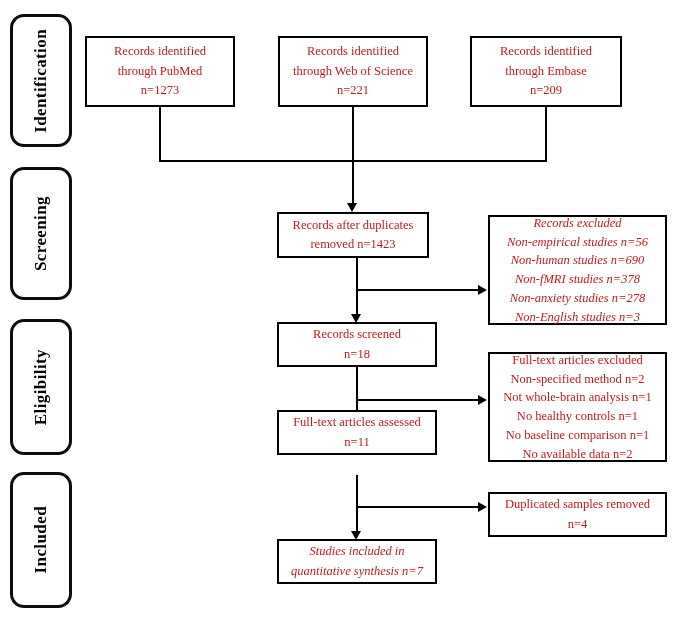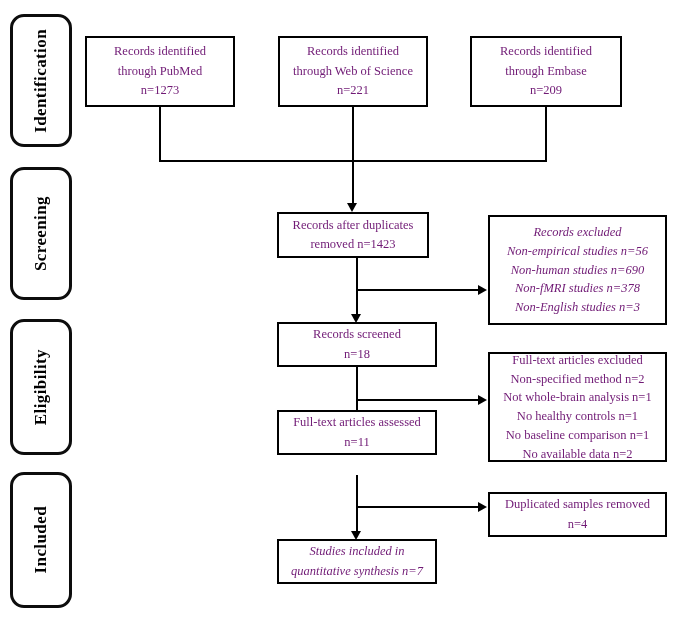--- a/index.html
+++ b/index.html
@@ -41,21 +41,21 @@
   .flow-box {
     position: absolute;
     border: 2px solid #000000;
     background: #ffffff;
     box-sizing: border-box;
     display: flex;
     flex-direction: column;
     align-items: center;
     justify-content: center;
     text-align: center;
-    color: #701a75;
+    color: #b91c1c;
     font-size: 12.5px;
     line-height: 1.55;
     padding: 14px 4px;
   }
   .flow-box .ln {
     display: block;
     white-space: nowrap;
   }
   .flow-box.thick { border-width: 2.5px; }
   
@@ -137,20 +137,21 @@
   <div class="flow-box thick" style="left:277px; top:212px; width:152px; height:46px;">
     <span class="ln">Records after duplicates</span>
     <span class="ln">removed n=1423</span>
   </div>
 
   <div class="flow-box thick" style="left:488px; top:215px; width:179px; height:110px; line-height:1.5;font-style:italic;">
     <span class="ln">Records excluded</span>
     <span class="ln">Non-empirical studies n=56</span>
     <span class="ln">Non-human studies n=690</span>
     <span class="ln">Non-fMRI studies n=378</span>
+    <span class="ln">Non-anxiety studies n=278</span>
     <span class="ln">Non-English studies n=3</span>
   </div>
 
   <div class="vline" style="left:356px; top:258px; height:57px;"></div>
   <div class="arrow-down" style="left:351px; top:314px;"></div>
 
   <div class="hline" style="left:356px; top:289px; width:122px;"></div>
   <div class="arrow-right" style="left:478px; top:285px;"></div>
 
   <div class="flow-box thick" style="left:277px; top:322px; width:160px; height:45px;">

